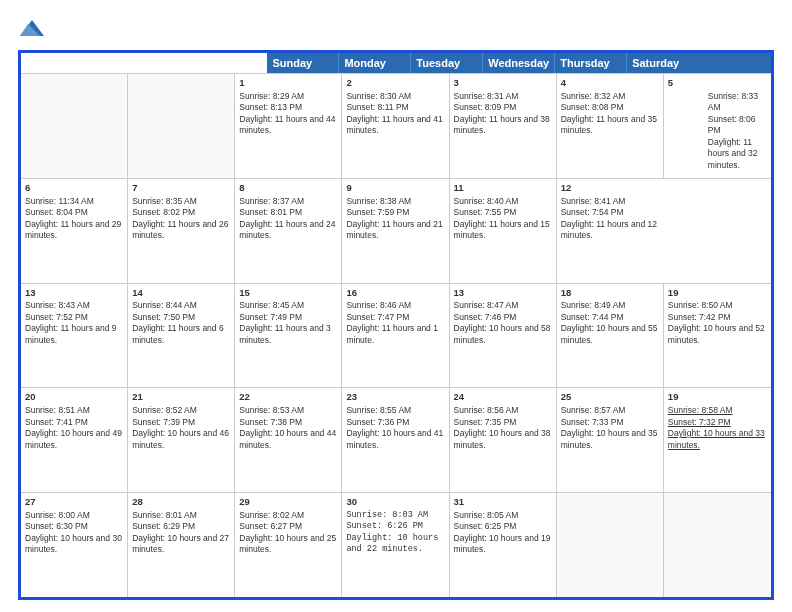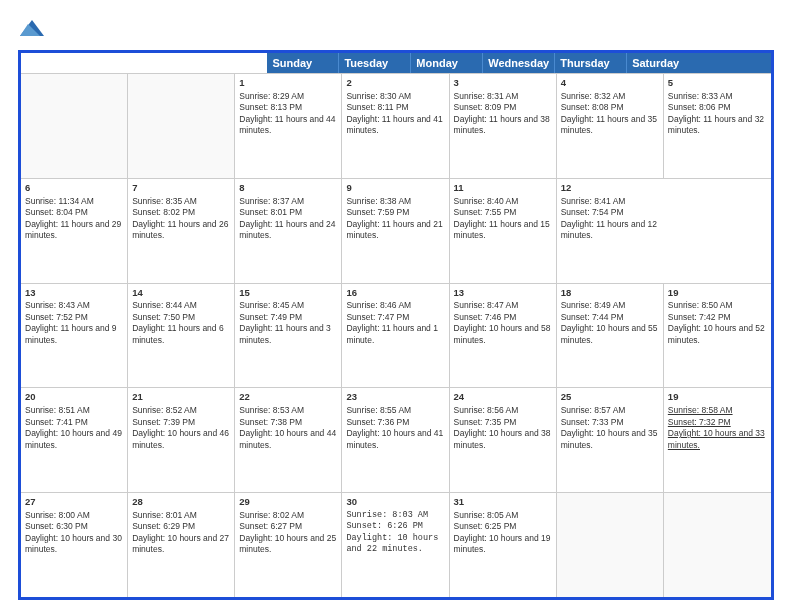--- a/index.html
+++ b/index.html
@@ -125,22 +125,22 @@
     </div>
     <div class="title-section">
       <div class="month-title"></div>
       <div class="subtitle"></div>
     </div>
   </div>
 
   <div class="calendar">
     <div class="cal-header-row">
     <div class="cal-header-cell">Sunday</div>
+        <div class="cal-header-cell">Monday</div>
         <div class="cal-header-cell">Tuesday</div>
-        <div class="cal-header-cell">Monday</div>
         <div class="cal-header-cell">Wednesday</div>
         <div class="cal-header-cell">Thursday</div>
         <div class="cal-header-cell">Saturday</div>
       </div>
     <div class="cal-body">
     <div class="cal-week">
           <div class="cal-cell empty"></div>
           <div class="cal-cell empty"></div>
           <div class="cal-cell">
             <span class="day-num">1</span>
@@ -161,21 +161,21 @@
 Daylight: 11 hours and 38 minutes.</div>
           </div>
           <div class="cal-cell">
             <span class="day-num">4</span>
             <div class="day-info" style="white-space: pre-line;">Sunrise: 8:32 AM
 Sunset: 8:08 PM
 Daylight: 11 hours and 35 minutes.</div>
           </div>
           <div class="cal-cell">
             <span class="day-num">5</span>
-            <div class="day-info" style="white-space: pre-line;">Sunrise: 8:33 AM
+            <div class="day-info" style="white-space: pre-line; margin-left: 40px;">Sunrise: 8:33 AM
 Sunset: 8:06 PM
 Daylight: 11 hours and 32 minutes.</div>
           </div>
         </div>
         <div class="cal-week">
           <div class="cal-cell">
             <span class="day-num">6</span>
             <div class="day-info" style="white-space: pre-line;">Sunrise: 11:34 AM
 Sunset: 8:04 PM
 Daylight: 11 hours and 29 minutes.</div>

